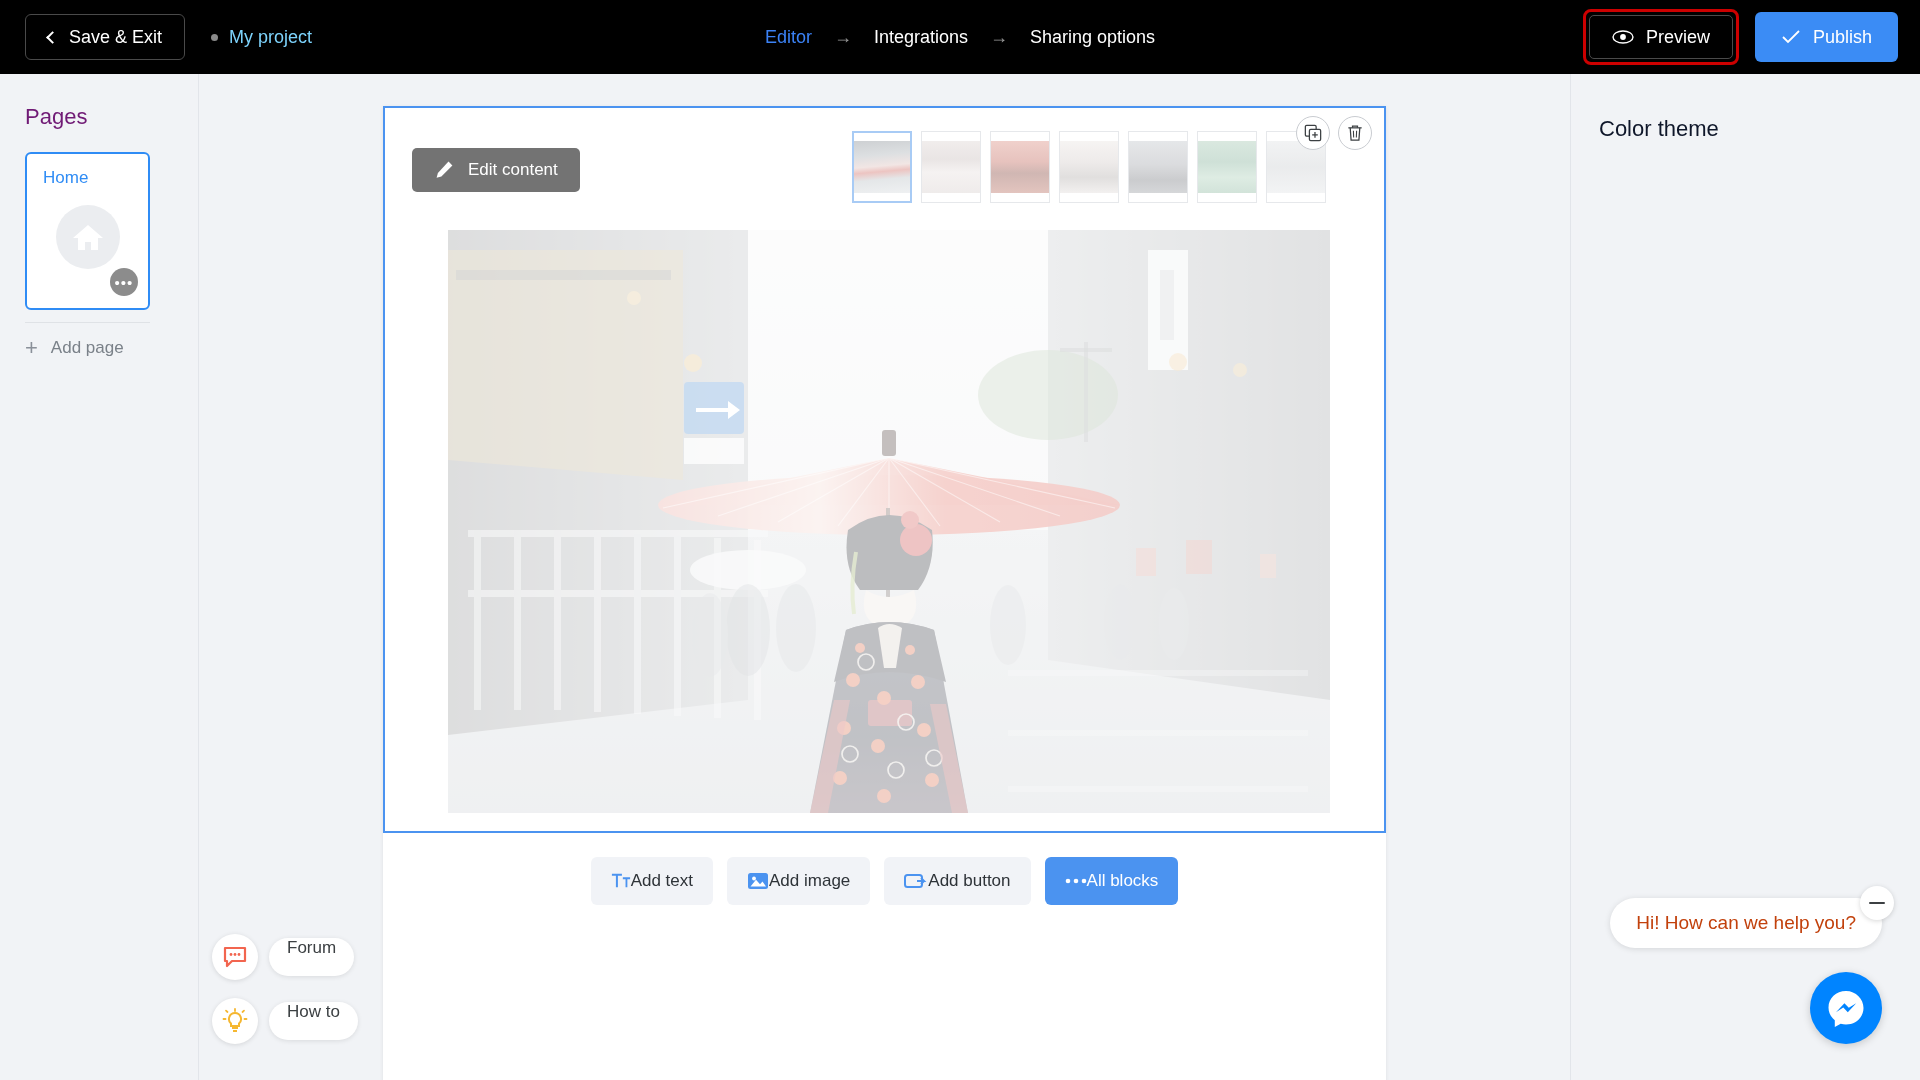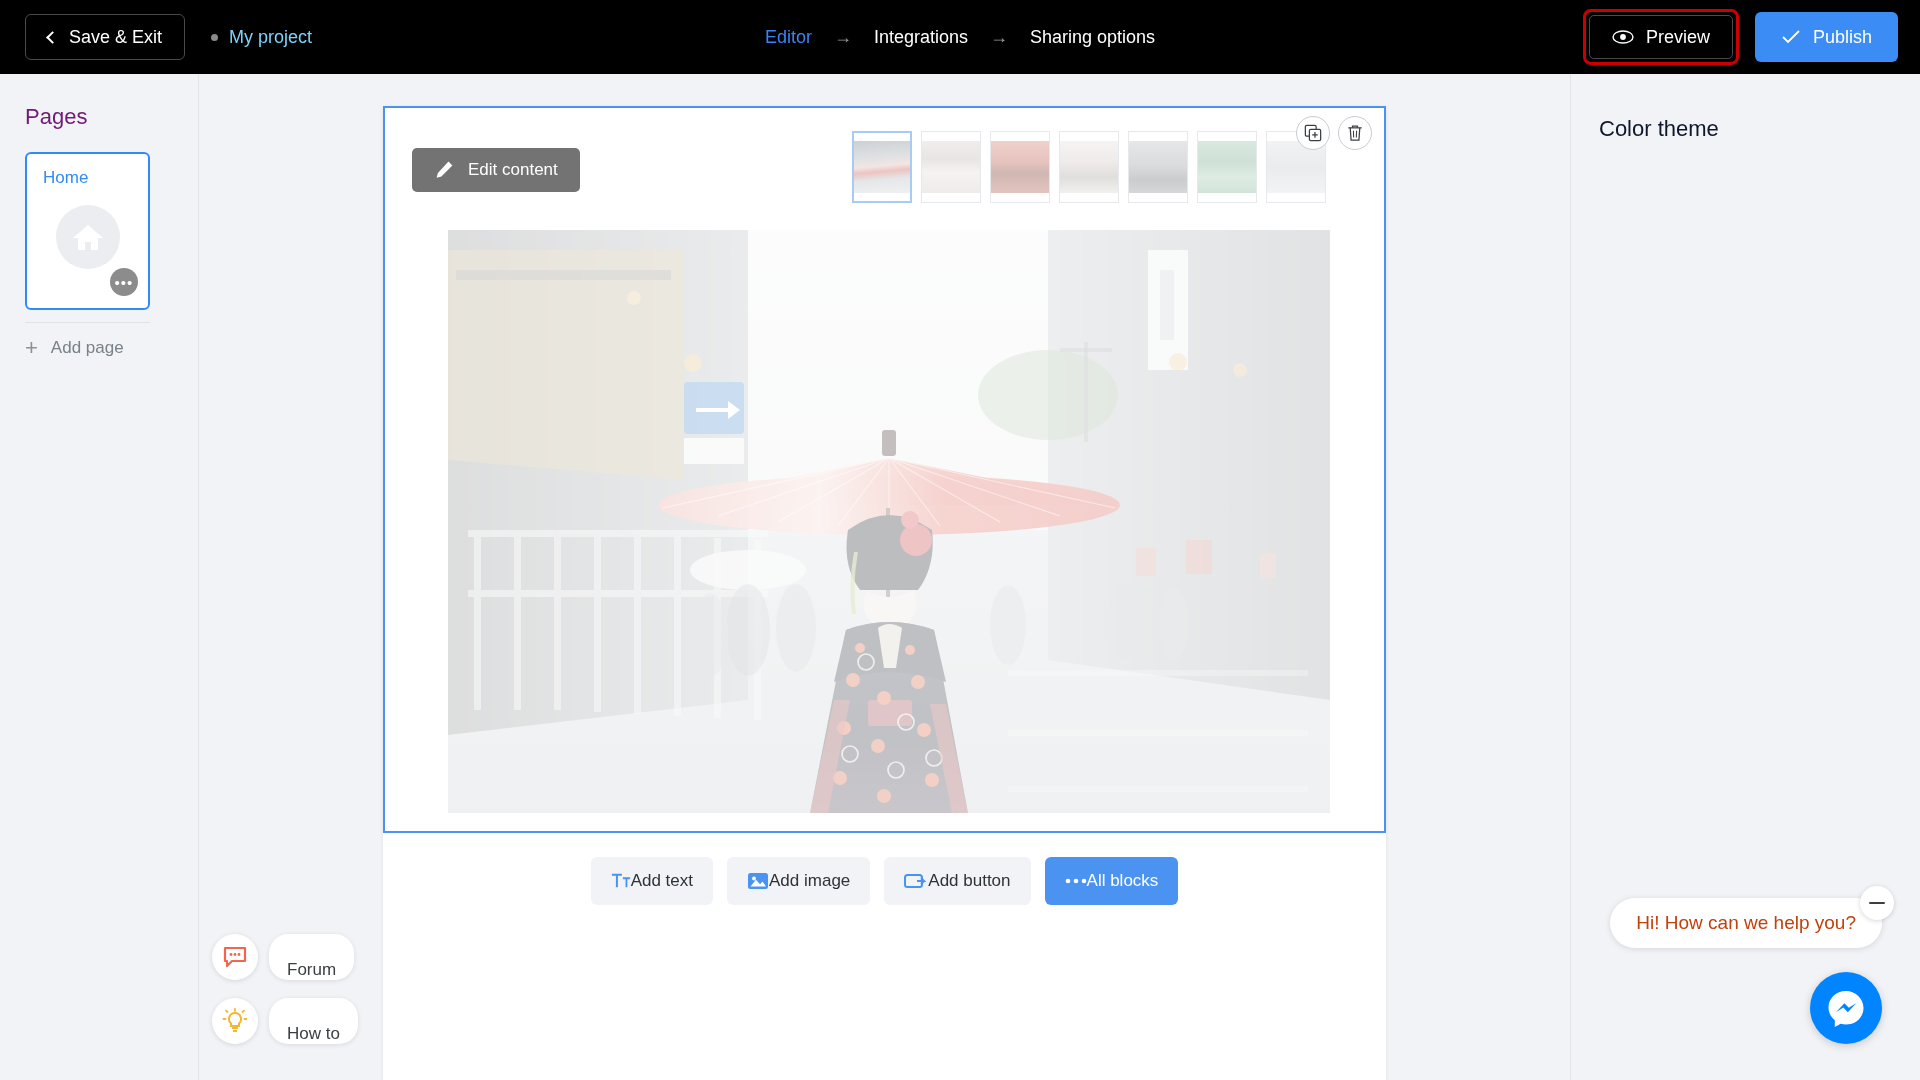--- a/index.html
+++ b/index.html
@@ -194,23 +194,23 @@
 
   
   .float-left { position: absolute; left: 212px; bottom: 36px; }
   .float-row { display: flex; align-items: center; gap: 11px; margin-top: 18px; }
   .float-circle {
     width: 46px; height: 46px; border-radius: 50%; background: #fff;
     box-shadow: 0 1px 5px rgba(0,0,0,.12);
     display: flex; align-items: center; justify-content: center; cursor: pointer;
   }
   .float-pill {
-    height: 46px; padding: 0 18px; border-radius: 19px; background: #fff;
+    height: 38px; padding: 0 18px; border-radius: 19px; background: #fff;
     box-shadow: 0 1px 5px rgba(0,0,0,.10);
-    display: flex; align-items: flex-end; font-size: 17px; color: #3c4043; cursor: pointer;
+    display: flex; align-items: flex-start; font-size: 17px; color: #3c4043; cursor: pointer;
   }
 
   
   .chat-bubble {
     position: absolute; right: 38px; bottom: 132px;
     height: 50px; padding: 0 26px; border-radius: 25px;
     background: #fff; box-shadow: 0 1px 6px rgba(0,0,0,.12);
     display: flex; align-items: center; font-size: 19px; color: #c2410c;
   }
   .chat-close {

